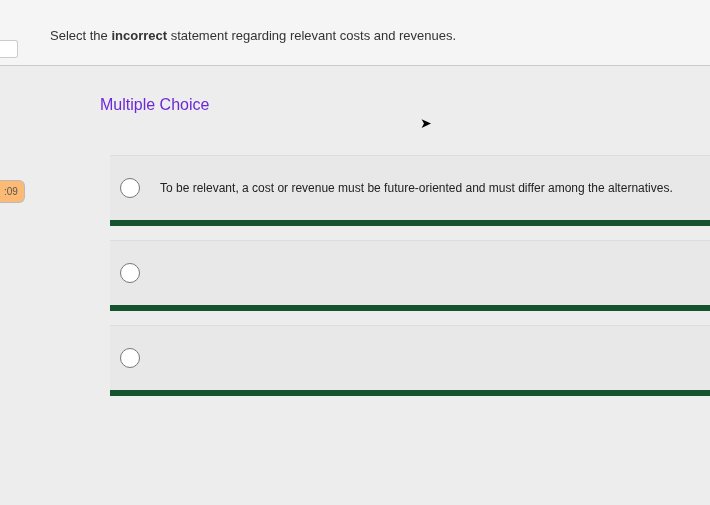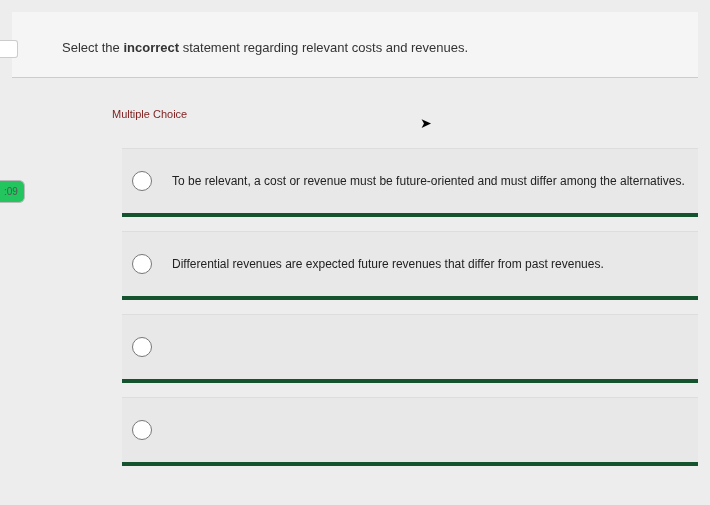--- a/index.html
+++ b/index.html
@@ -7,35 +7,35 @@
       font-family: Arial, Helvetica, sans-serif;
       background: #ededed;
       width: 710px;
       height: 505px;
       overflow: hidden;
       position: relative;
     }
     .page {
       width: 100%;
       height: 100%;
-      padding: 12px;
+      padding: 0;
     }
     .question-header {
       background: #f5f5f5;
       padding: 28px 20px 22px 50px;
       font-size: 13px;
       color: #333;
       border-bottom: 1px solid #ccc;
     }
     .question-header b { font-weight: bold; }
     .side-tab {
       position: absolute;
       left: 0;
       top: 180px;
-      background: #22c55e;
+      background: #fdba74;
       border: 1px solid #bbb;
       border-left: none;
       border-top-right-radius: 6px;
       border-bottom-right-radius: 6px;
       padding: 5px 6px 5px 4px;
       font-size: 10px;
       color: #555;
     }
     .left-bar {
       position: absolute;
@@ -46,34 +46,34 @@
       background: #fff;
       border-top-right-radius: 3px;
       border-bottom-right-radius: 3px;
       border: 1px solid #ccc;
       border-left: none;
     }
     .content-area {
       padding: 30px 0 0 50px;
     }
     .mc-label {
-      font-size: 11px;
-      color: #7f1d1d;
-      margin-bottom: 28px;
+      font-size: 16px;
+      color: #6d28d9;
+      margin-bottom: 41px;
       padding-left: 50px;
     }
     .options {
       padding-left: 60px;
     }
     .option-row {
       display: flex;
       align-items: center;
       background: #e8e8e8;
       border-top: 1px solid #ddd;
-      border-bottom: 4px solid #14532d;
+      border-bottom: 6px solid #14532d;
       padding: 22px 10px 22px 10px;
       margin-bottom: 14px;
       gap: 20px;
     }
     .radio {
       width: 20px;
       height: 20px;
       border-radius: 50%;
       border: 1.5px solid #777;
       background: #fff;
@@ -111,24 +111,20 @@
   <div class="content-area">
     <div class="mc-label">Multiple Choice</div>
 
     <div class="options">
 
       <div class="option-row">
         <div class="radio"></div>
         <div class="option-text">To be relevant, a cost or revenue must be future-oriented and must differ among the alternatives.</div>
       </div>
 
-      <div class="option-row">
-        <div class="radio"></div>
-        <div class="option-text">Differential revenues are expected future revenues that differ from past revenues.</div>
-      </div>
 
       <div class="option-row">
         <div class="radio"></div>
       </div>
 
       <div class="option-row">
         <div class="radio"></div>
       </div>
 
     </div>

